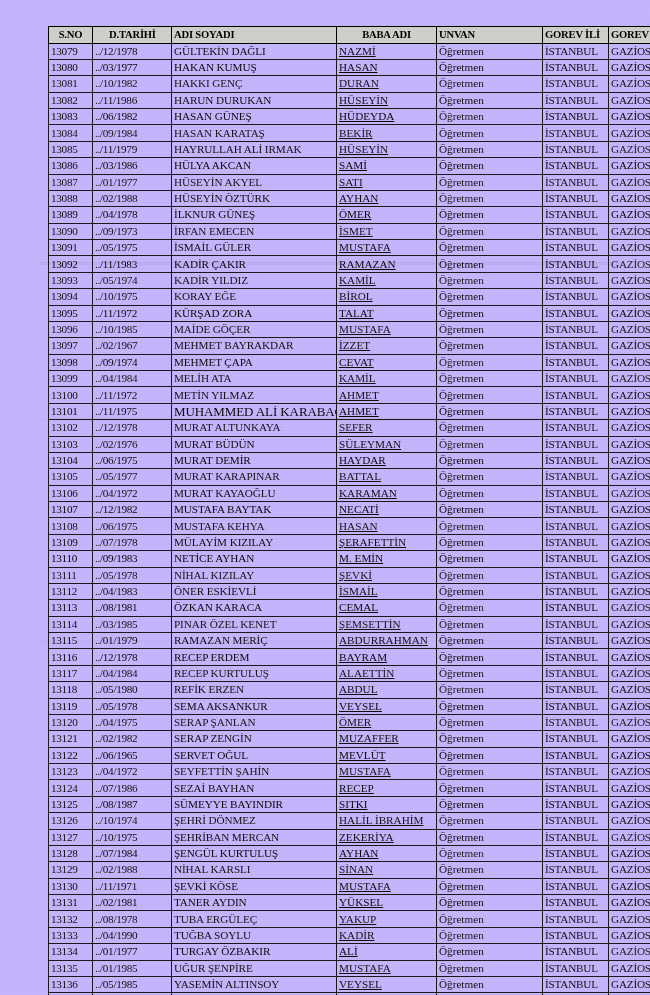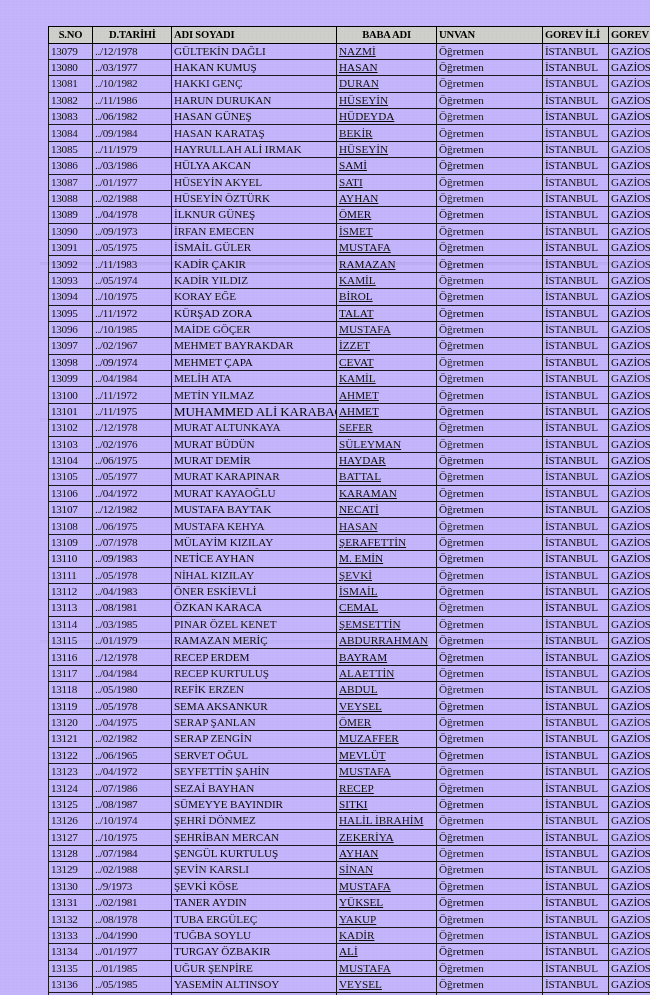--- a/index.html
+++ b/index.html
@@ -574,29 +574,29 @@
             <td class="c-dtarihi">../07/1984</td>
             <td class="c-adsoyad">ŞENGÜL KURTULUŞ</td>
             <td class="c-babaadi">AYHAN</td>
             <td class="c-unvan">Öğretmen</td>
             <td class="c-ili">İSTANBUL</td>
             <td class="c-ilce">GAZİOSMANPAŞA</td>
           </tr>
           <tr>
             <td class="c-sno">13129</td>
             <td class="c-dtarihi">../02/1988</td>
-            <td class="c-adsoyad">ŞEVİN KARSLI</td>
+            <td class="c-adsoyad">NİHAL KARSLI</td>
             <td class="c-babaadi">SİNAN</td>
             <td class="c-unvan">Öğretmen</td>
             <td class="c-ili">İSTANBUL</td>
             <td class="c-ilce">GAZİOSMANPAŞA</td>
           </tr>
           <tr>
             <td class="c-sno">13130</td>
-            <td class="c-dtarihi">../9/1973</td>
+            <td class="c-dtarihi">../11/1971</td>
             <td class="c-adsoyad">ŞEVKİ KÖSE</td>
             <td class="c-babaadi">MUSTAFA</td>
             <td class="c-unvan">Öğretmen</td>
             <td class="c-ili">İSTANBUL</td>
             <td class="c-ilce">GAZİOSMANPAŞA</td>
           </tr>
           <tr>
             <td class="c-sno">13131</td>
             <td class="c-dtarihi">../02/1981</td>
             <td class="c-adsoyad">TANER AYDIN</td>

